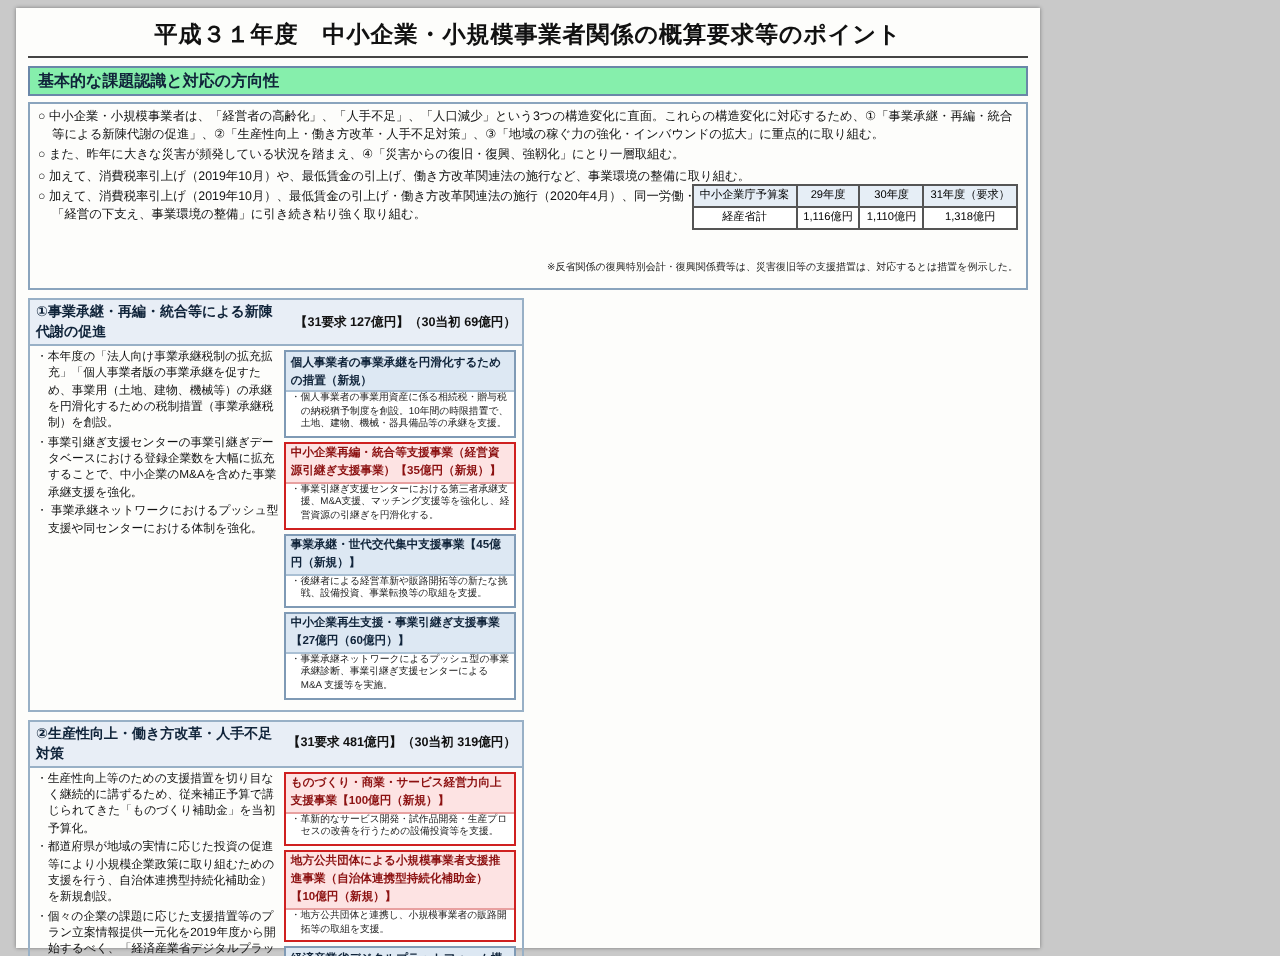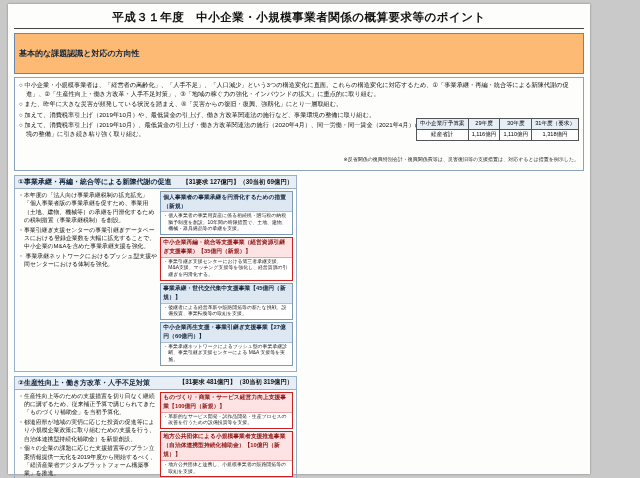--- a/index.html
+++ b/index.html
@@ -3,41 +3,41 @@
 <meta charset="utf-8">
 <style>
   html,body{margin:0;padding:0;}
   body{
     width:640px;height:478px;
     background:#c9c9c9;
     font-family:"Liberation Sans","DejaVu Sans",sans-serif;
     overflow:hidden;
   }
   .page{
-    position:absolute;left:8px;top:4px;width:582px;height:470px;
+    position:absolute;left:8px;top:4px;width:512px;height:470px;
     background:#fdfdfb;
     box-shadow:0 0 2px rgba(0,0,0,.4);
     box-sizing:border-box;
     padding:4px 6px 0 6px;
   }
   .doc-title{
     text-align:center;
     font-size:11.5px;
     font-weight:bold;
     letter-spacing:.5px;
     color:#111;
     padding:2px 0 3px 0;
   }
   .hr-title{border:0;border-top:1px solid #444;margin:0 0 4px 0;}
 
   .sec-head{
-    background:#fdba74;
+    background:#86efac;
     border:1px solid #6a87a8;
     font-size:8px;font-weight:bold;color:#10243a;
-    padding:14px 4px;margin:0 0 3px 0;font-family:Liberation Mono, monospace;
+    padding:1px 4px;margin:0 0 3px 0;font-family:Liberation Mono, monospace;
   }
   .policy-box{
     border:1px solid #8aa4bd;
     padding:3px 4px;
     margin-bottom:4px;
     position:relative;
     min-height:86px;
   }
   .bullets{font-size:6.2px;line-height:1.45;color:#111;}
   .bullets p{margin:0 0 1.5px 0;text-indent:-7px;padding-left:7px;}

